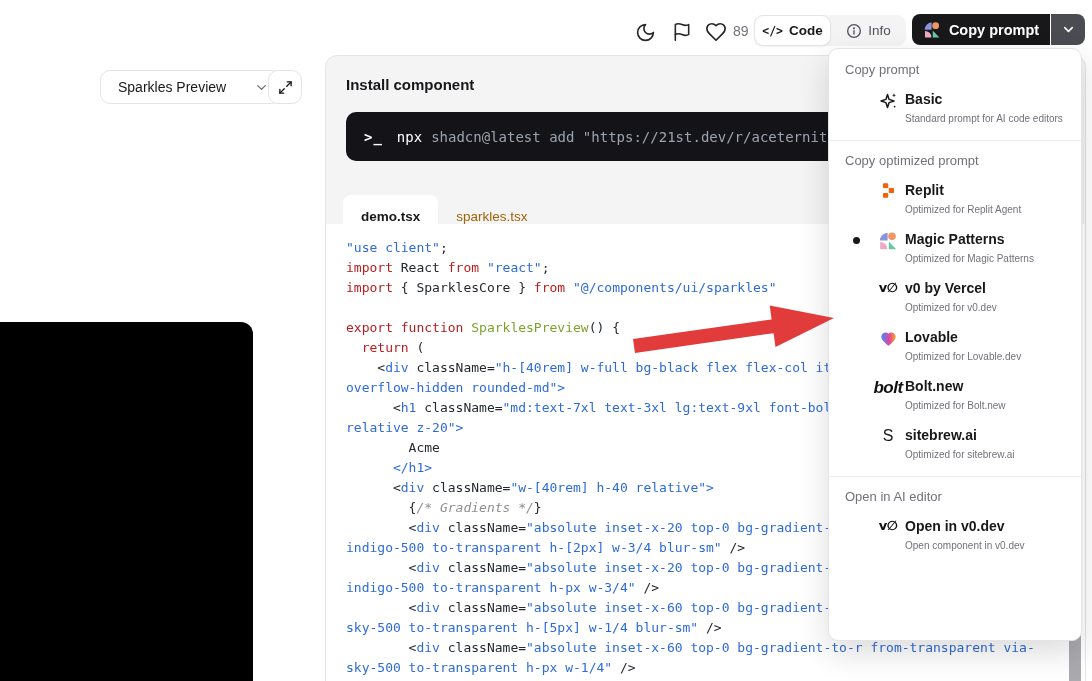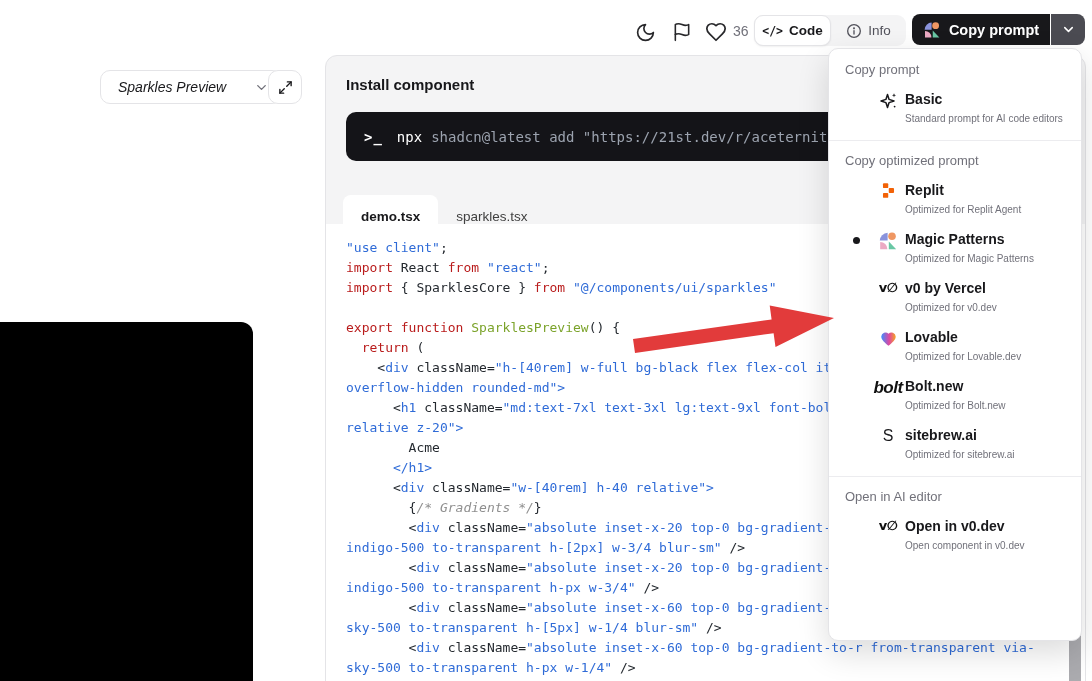--- a/index.html
+++ b/index.html
@@ -12,36 +12,36 @@
   .likes { position:absolute; left:733px; top:23px; font-size:14px; color:#71717a; }
   .seg-group { position:absolute; left:754px; top:15px; width:152px; height:31px; background:#f4f4f5; border-radius:9px; display:flex; }
   .seg { flex:1; display:flex; align-items:center; justify-content:center; gap:6px; font-size:13.5px; border-radius:9px; }
   .seg.active { background:#fff; border:1px solid #e4e4e7; box-shadow:0 1px 2px rgba(0,0,0,.06); color:#18181b; font-weight:600; }
   .seg.inactive { color:#52525b; }
   .code-glyph { font-family:"DejaVu Sans Mono",monospace; font-size:11.5px; font-weight:700; color:#18181b; }
   .copy-main { position:absolute; left:912px; top:14px; width:138px; height:31px; background:#18181b; border-radius:8px 0 0 8px; display:flex; align-items:center; justify-content:center; gap:8px; color:#fff; font-size:14.5px; font-weight:600; }
   .copy-caret { position:absolute; left:1051px; top:14px; width:34px; height:31px; background:#4b4b52; border-radius:0 8px 8px 0; display:flex; align-items:center; justify-content:center; }
 
   
-  .preview-select { position:absolute; left:100px; top:70px; width:182px; height:34px; background:#fff; border:1px solid #e4e4e7; border-radius:10px; display:flex; align-items:center; padding:0 12px 0 17px; gap:10px; font-size:14px; color:#18181b;font-style:italic; }
+  .preview-select { position:absolute; left:100px; top:70px; width:182px; height:34px; background:#fff; border:1px solid #e4e4e7; border-radius:10px; display:flex; align-items:center; padding:0 12px 0 17px; gap:10px; font-size:14px; color:#18181b; }
   .preview-select .lbl { flex:1; }
   .expand-btn { position:absolute; left:268px; top:70px; width:34px; height:34px; background:#fff; border:1px solid #e4e4e7; border-radius:10px; display:flex; align-items:center; justify-content:center; }
   .black-panel { position:absolute; left:0; top:322px; width:253px; height:359px; background:#000; border-radius:0 12px 0 0; }
 
   
   .card { position:absolute; left:325px; top:55px; width:761px; height:640px; background:#f4f4f5; border:1px solid #e4e4e7; border-radius:12px 12px 0 0; overflow:hidden; }
   .install-title { position:absolute; left:20px; top:20px; font-size:15px; font-weight:600; color:#18181b; }
   .terminal { position:absolute; left:20px; top:56px; width:719px; height:49px; background:#141418; border-radius:10px; display:flex; align-items:center; padding:0 18px; font-family:"DejaVu Sans Mono",monospace; font-size:14px; white-space:pre; overflow:hidden; }
   .terminal .prompt { color:#fff; font-weight:700; margin-right:14px; letter-spacing:1px; }
   .terminal .bin { color:#fff; font-weight:400; margin-right:9px; }
   .terminal .cmd { color:#9ca3af; }
   .tab-row { position:absolute; left:17px; top:139px; height:29px; display:flex; align-items:stretch; }
   .tab { padding:0 18px; display:flex; align-items:flex-end; font-size:13.5px; }
   .tab.active { background:#fff; border-radius:8px 8px 0 0; color:#18181b; font-weight:600; }
-  .tab.inactive { color:#404040; }
+  .tab.inactive { color:#a16207; }
   .code-panel { position:absolute; left:0; top:168px; width:761px; height:472px; background:#fff; padding:14px 0 0 20px; overflow:hidden; }
   .code-line { font-family:"DejaVu Sans Mono",monospace; font-size:13px; line-height:20px; white-space:pre; color:#24292f; }
   .tok-kw  { color:#b91c1c; }
   .tok-str { color:#2f6bd7; }
   .tok-tag { color:#2f6bd7; }
   .tok-fn  { color:#7ba32a; }
   .tok-com { color:#8f8f8f; font-style:italic; }
   .tok-pln { color:#24292f; }
   .scroll-thumb { position:absolute; left:1068px; top:558px; width:12px; height:160px; background:#ababaf; border-radius:6px; }
 
@@ -77,21 +77,21 @@
     <svg width="20" height="20" viewBox="0 0 24 24" fill="none" stroke="#27272a" stroke-width="1.9" stroke-linecap="round" stroke-linejoin="round">
         <path d="M4 15s1-1 4-1 5 2 8 2 4-1 4-1V3s-1 1-4 1-5-2-8-2-4 1-4 1z"></path>
         <line x1="4" y1="22" x2="4" y2="15"></line>
       </svg>
   </button>
   <button class="icon-btn" style="left:704px;top:20px;">
     <svg width="22" height="22" viewBox="0 0 24 24" fill="none" stroke="#27272a" stroke-width="1.9" stroke-linecap="round" stroke-linejoin="round">
         <path d="M19 14c1.49-1.46 3-3.21 3-5.5A5.5 5.5 0 0 0 16.5 3c-1.76 0-3 .5-4.5 2-1.5-1.5-2.74-2-4.5-2A5.5 5.5 0 0 0 2 8.5c0 2.29 1.51 4.04 3 5.5l7 7Z"></path>
       </svg>
   </button>
-  <span class="likes">36</span>
+  <span class="likes">89</span>
 
   <div class="seg-group">
     <div class="seg active">
       <span class="code-glyph">&lt;/&gt;</span>
       <span>Code</span>
     </div>
     <div class="seg inactive">
       <svg width="16" height="16" viewBox="0 0 24 24" fill="none" stroke="#52525b" stroke-width="2" stroke-linecap="round">
           <circle cx="12" cy="12" r="9.5"></circle>
           <line x1="12" y1="16.5" x2="12" y2="11.5"></line>

